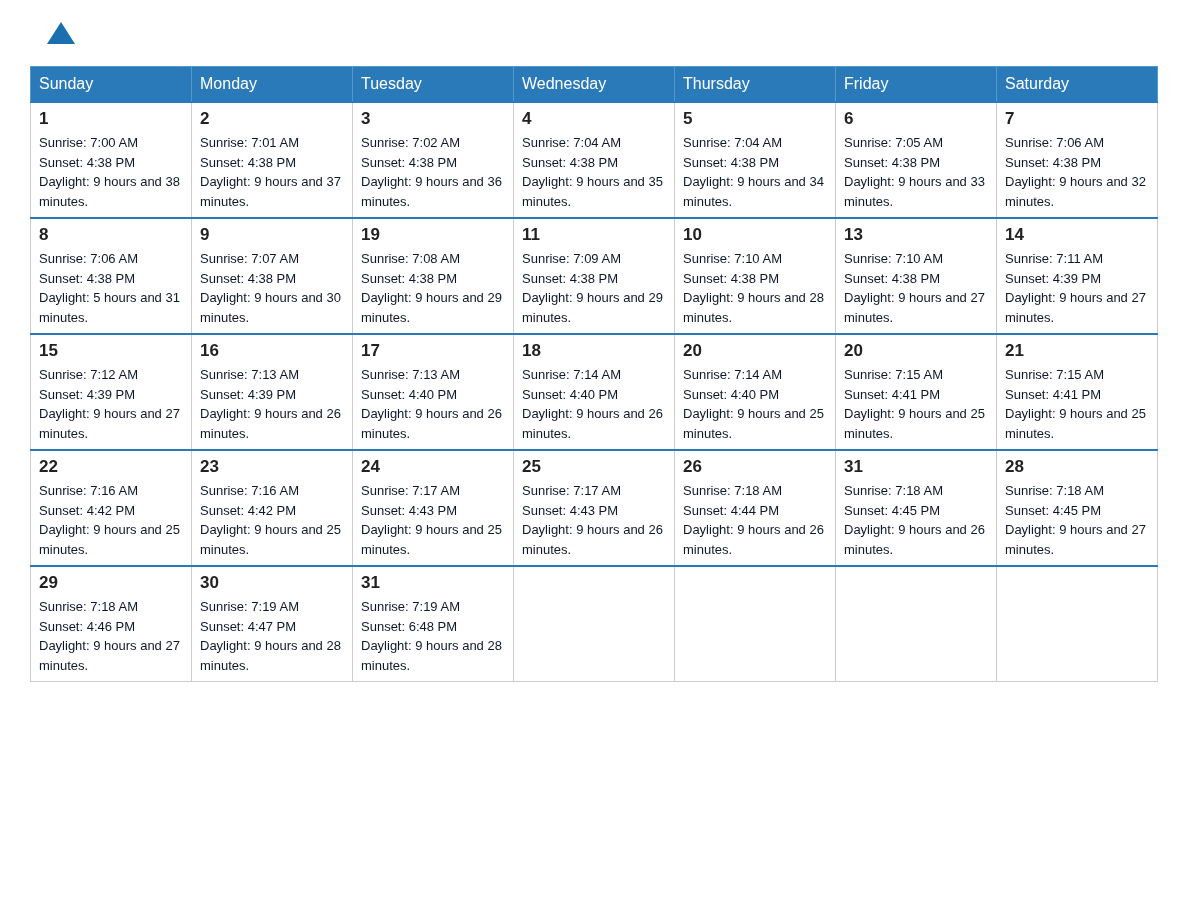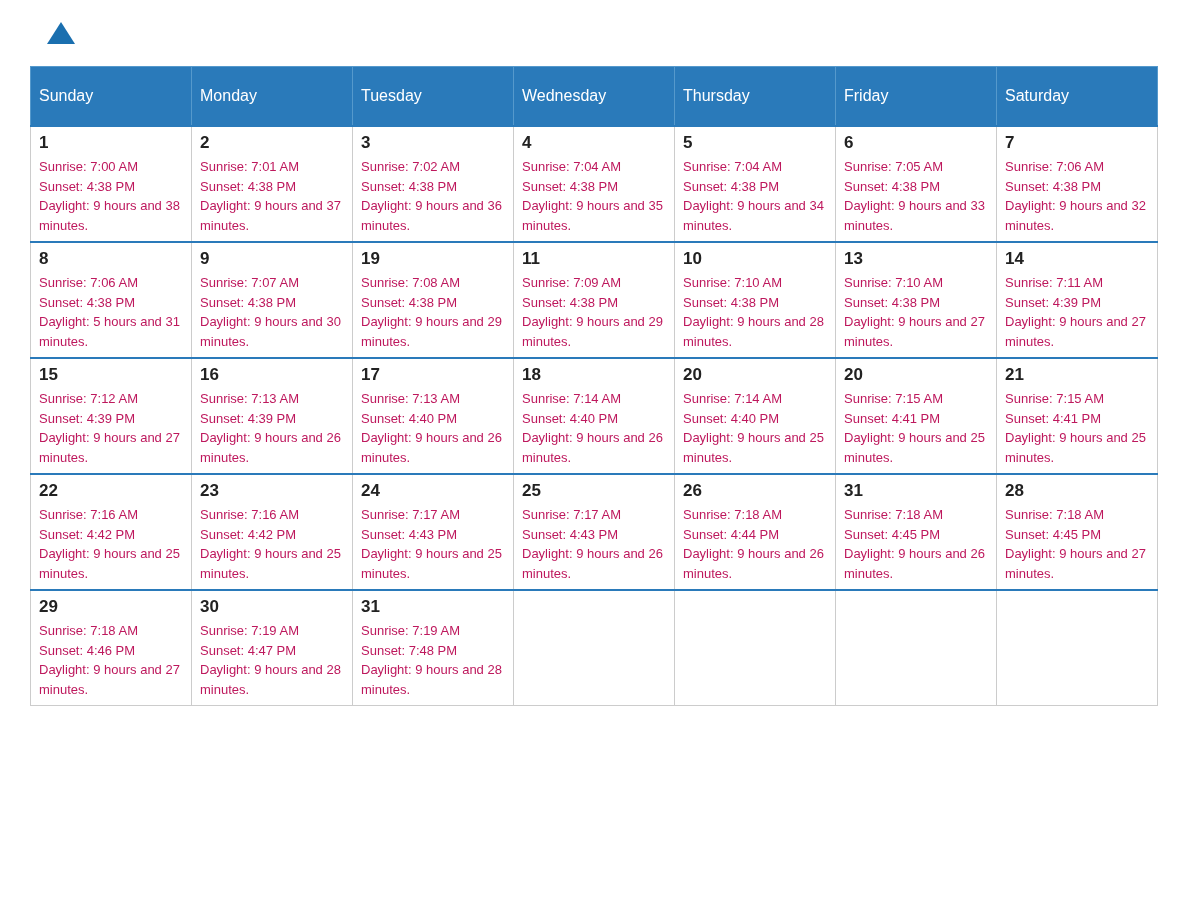--- a/index.html
+++ b/index.html
@@ -44,21 +44,21 @@
     .calendar-table {
       width: 100%;
       border-collapse: collapse;
       border: 1px solid #aaa;
     }
     .calendar-table th {
       background-color: #2a7aba;
       color: #fff;
       font-size: 16px;
       font-weight: normal;
-      padding: 20px 8px;
+      padding: 8px 8px;
       text-align: left;
       border: 1px solid #5599cc;
     }
     .calendar-table td {
       vertical-align: top;
       padding: 6px 8px;
       border: 1px solid #ccc;
       font-size: 13px;
       color: #333;
       width: 14.28%;
@@ -70,21 +70,21 @@
     .day-number {
       font-size: 17px;
       font-weight: bold;
       color: #222;
       margin-bottom: 4px;
       display: block;
     }
     .day-info {
       font-size: 13px;
       line-height: 1.5;
-      color: #be185d;
+      color: #0f172a;
     }
     .empty-cell {
       background: #fff;
     }
     .logo-wrapper {
       display: flex;
       flex-direction: column;
       align-items: flex-start;
     }
     .logo-line1 {
@@ -375,21 +375,21 @@
         <div class="day-info">
           <span>Sunrise: 7:19 AM</span><br>
           <span>Sunset: 4:47 PM</span><br>
           <span>Daylight: 9 hours and 28 minutes.</span>
         </div>
       </td>
         <td>
         <span class="day-number">31</span>
         <div class="day-info">
           <span>Sunrise: 7:19 AM</span><br>
-          <span>Sunset: 7:48 PM</span><br>
+          <span>Sunset: 6:48 PM</span><br>
           <span>Daylight: 9 hours and 28 minutes.</span>
         </div>
       </td>
         <td class="empty-cell"></td>
         <td class="empty-cell"></td>
         <td class="empty-cell"></td>
         <td class="empty-cell"></td>
       </tr>
     </tbody>
 </table>

